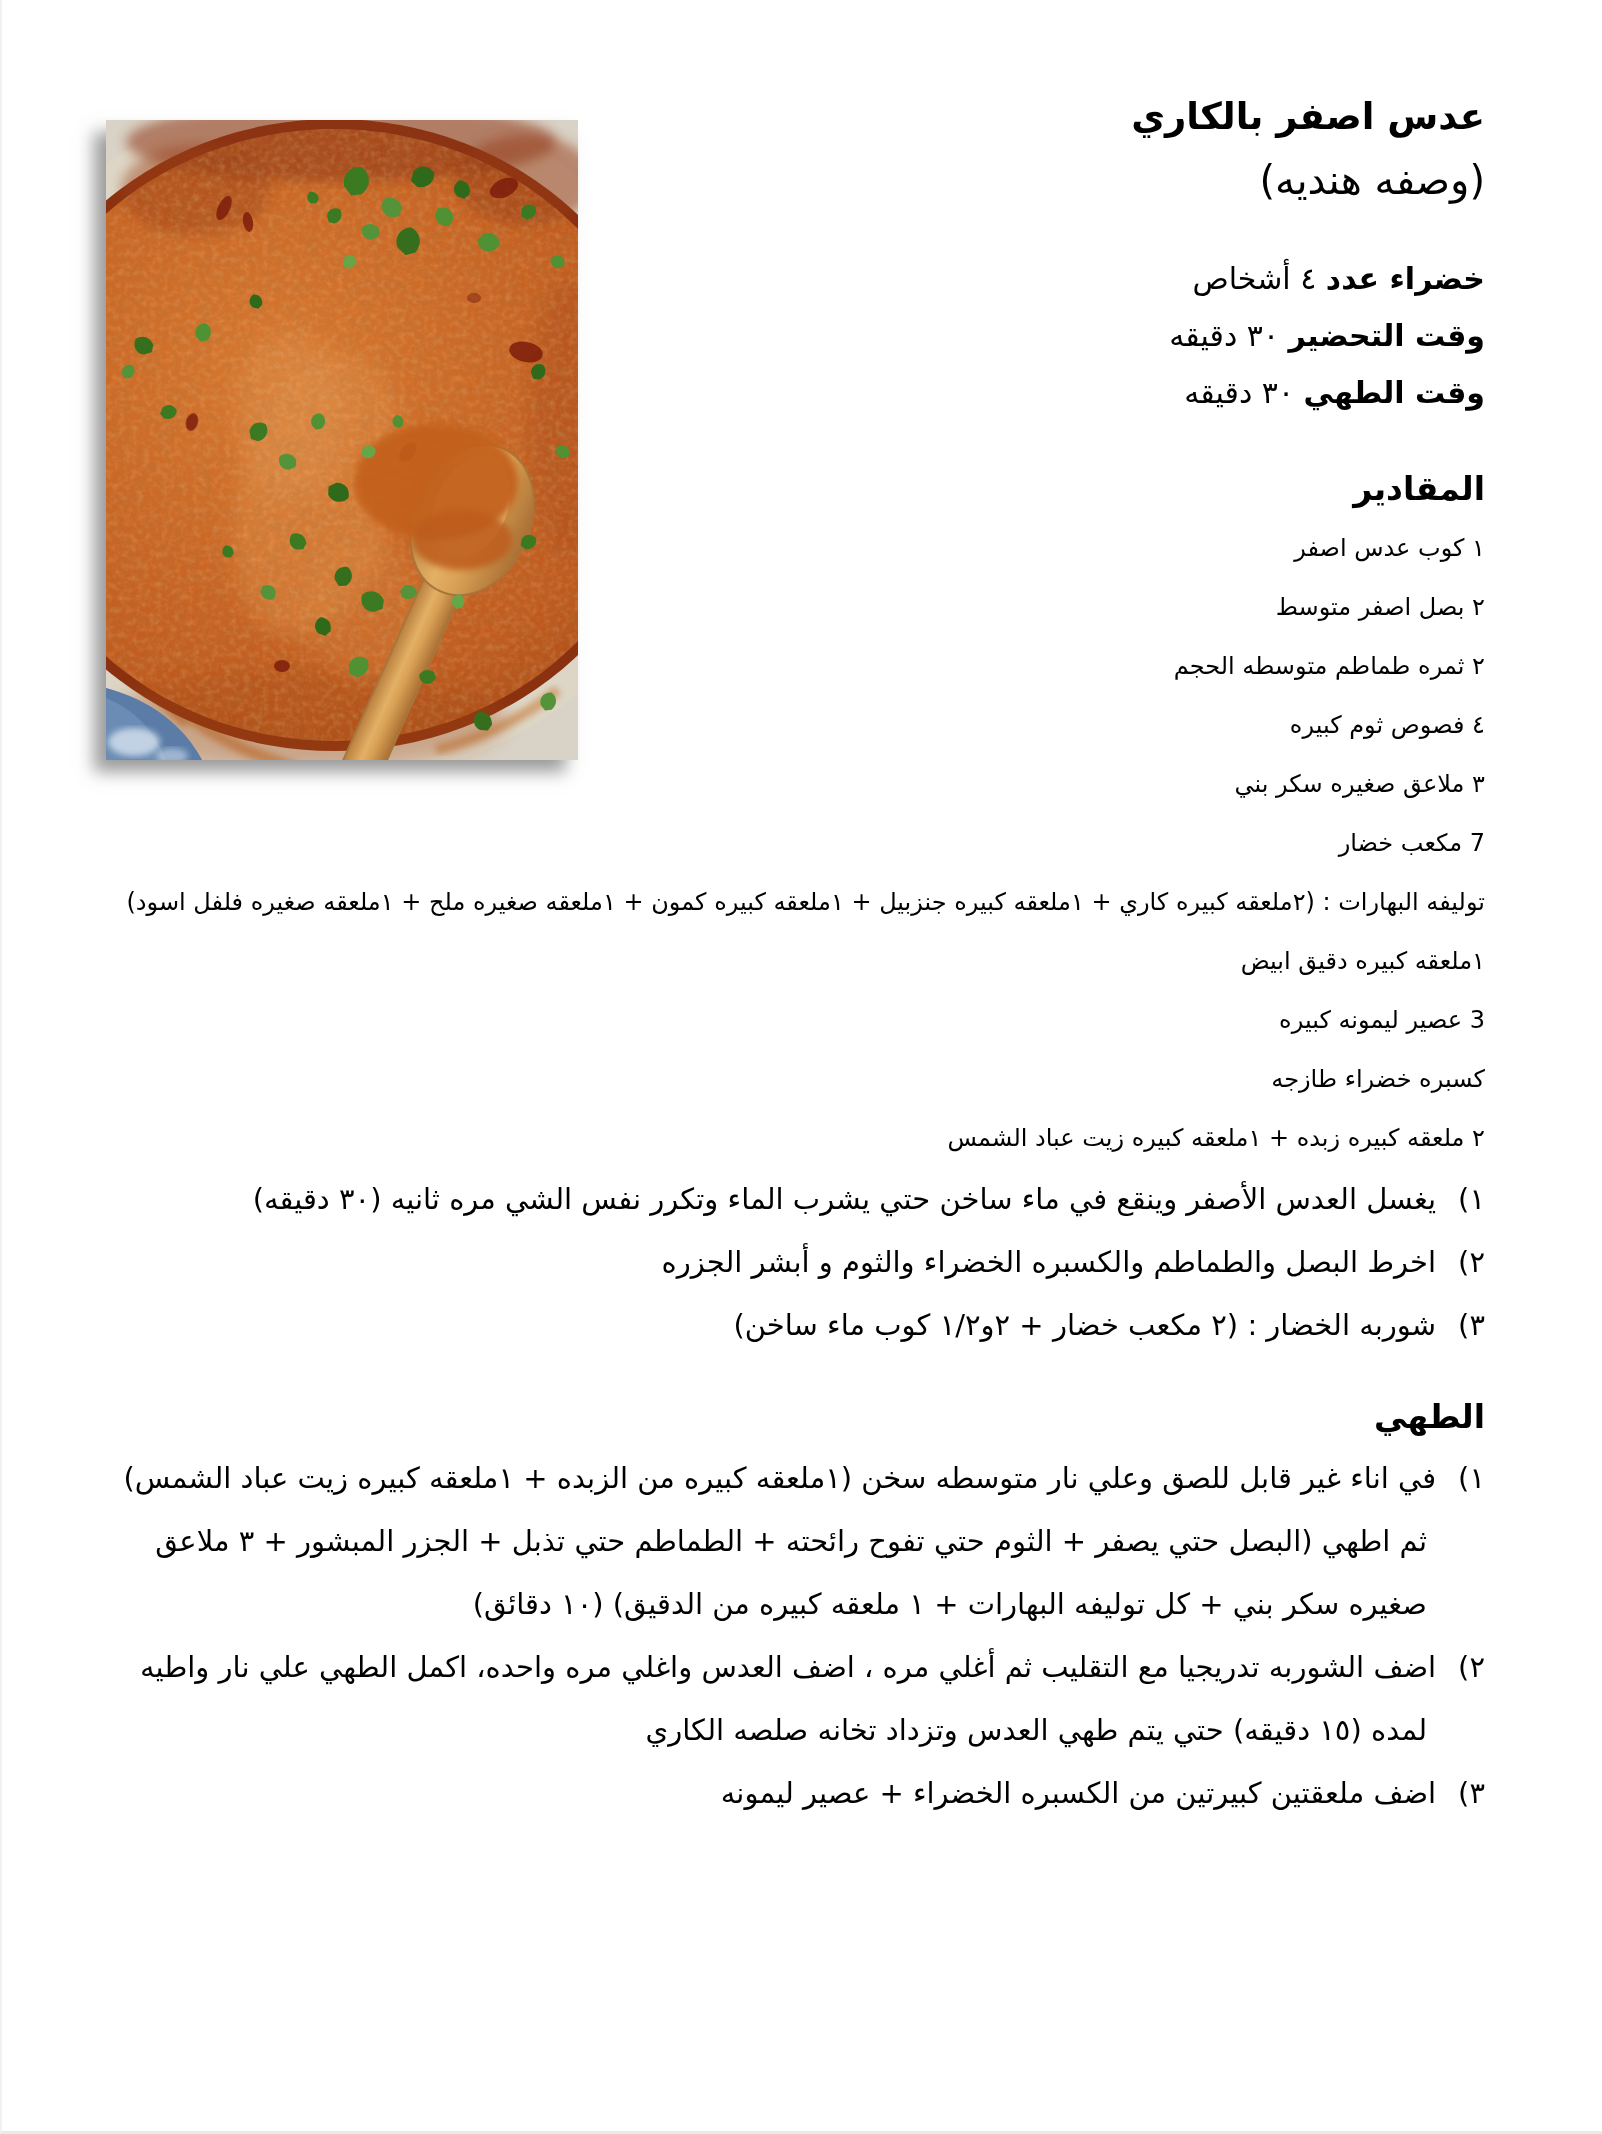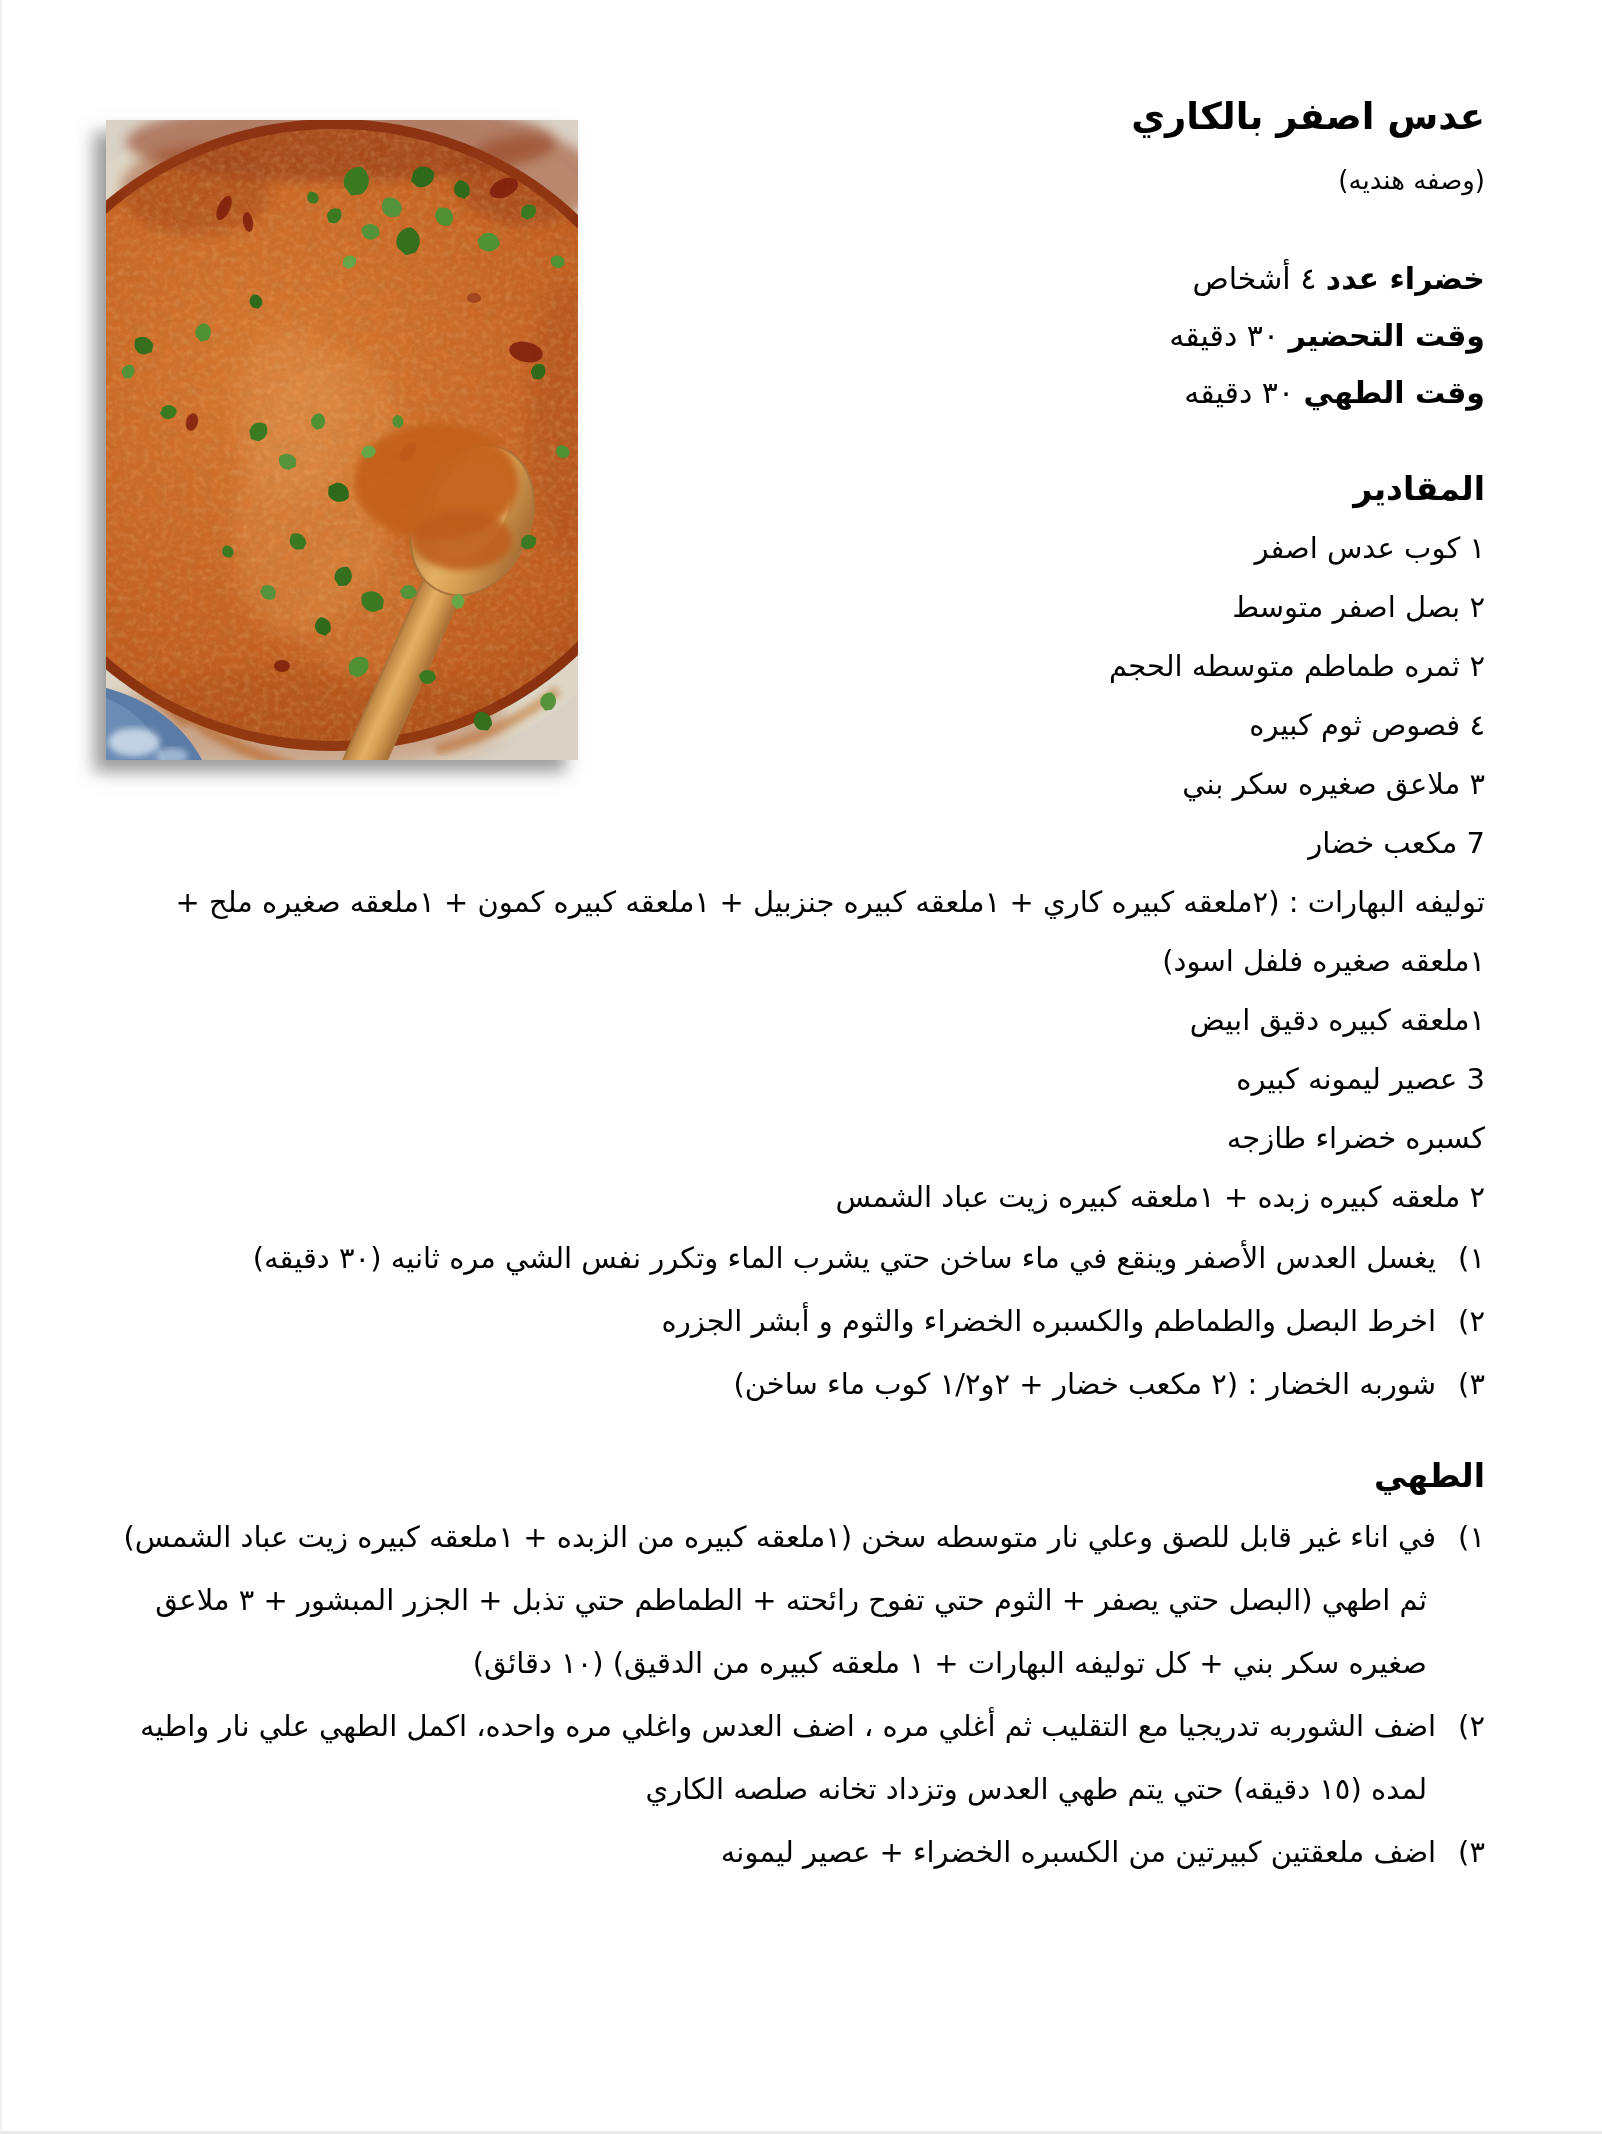--- a/index.html
+++ b/index.html
@@ -6,29 +6,29 @@
   .page{
     position:relative;width:1602px;height:2134px;background:#ffffff;overflow:hidden;
     font-family:"DejaVu Sans",sans-serif;color:#000;
     border-left:2px solid #f2f2f2;border-bottom:3px solid #eaeaea;box-sizing:border-box;
   }
   .content{
     position:absolute;inset:0;direction:rtl;text-align:right;
     padding:84px 117px 8px 112px;box-sizing:border-box;
   }
   .title{font-size:37px;font-weight:bold;line-height:66px;}
-  .subtitle{font-size:26px;line-height:60px;}
+  .subtitle{font-size:40px;line-height:60px;}
   .info-block{margin-top:40px;}
   .info-line{font-size:30px;line-height:57px;}
   .lbl{font-weight:bold;}
   .section-heading{font-size:33px;font-weight:bold;}
   .h-ing{margin-top:38px;line-height:60px;}
   .h-prep{margin-top:30px;line-height:60px;}
   .h-cook{margin-top:30px;line-height:60px;}
-  .ing{font-size:29px;line-height:59px;}
+  .ing{font-size:24px;line-height:59px;}
   .step{font-size:29px;line-height:63px;padding-right:58px;text-indent:-58px;}
   .step-num{margin-left:22px;}
   .photo{
     position:absolute;left:104px;top:120px;width:472px;height:640px;
     background:#d9d2c6;box-shadow:-12px 12px 16px rgba(90,90,90,.6);
   }
   .photo svg{display:block;width:100%;height:100%;}
 </style>
 </head>
 <body>

